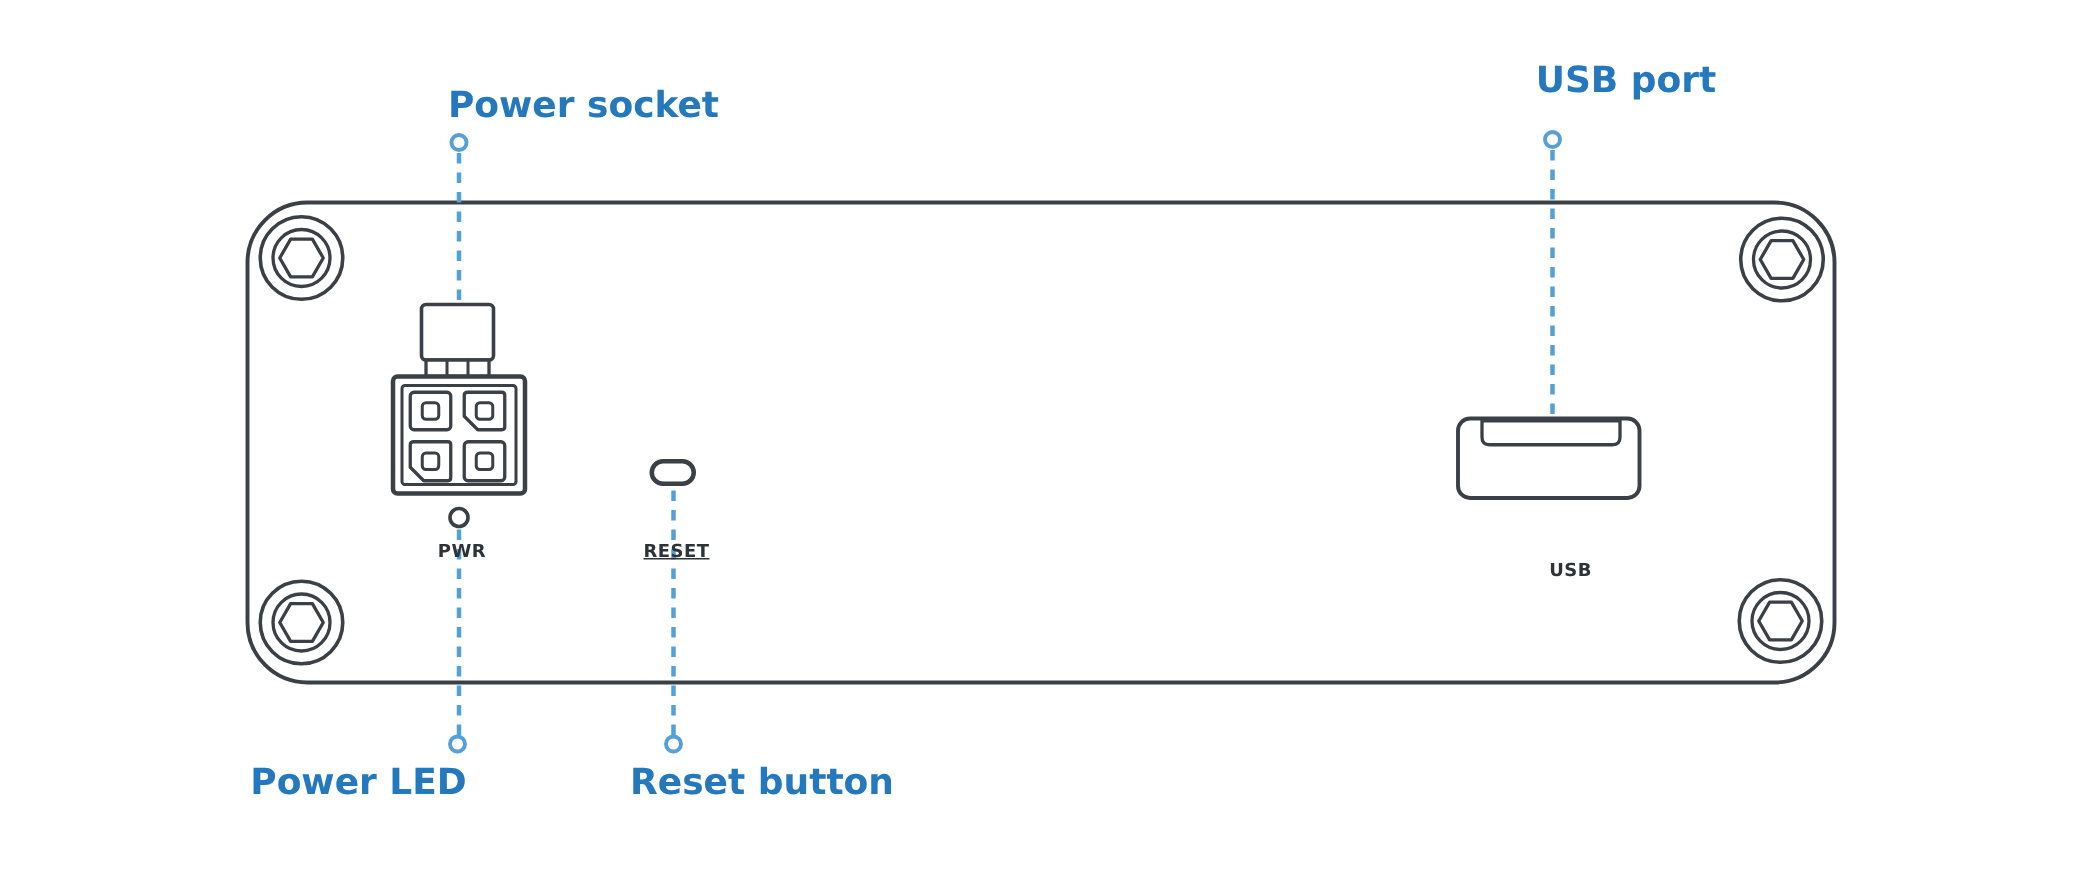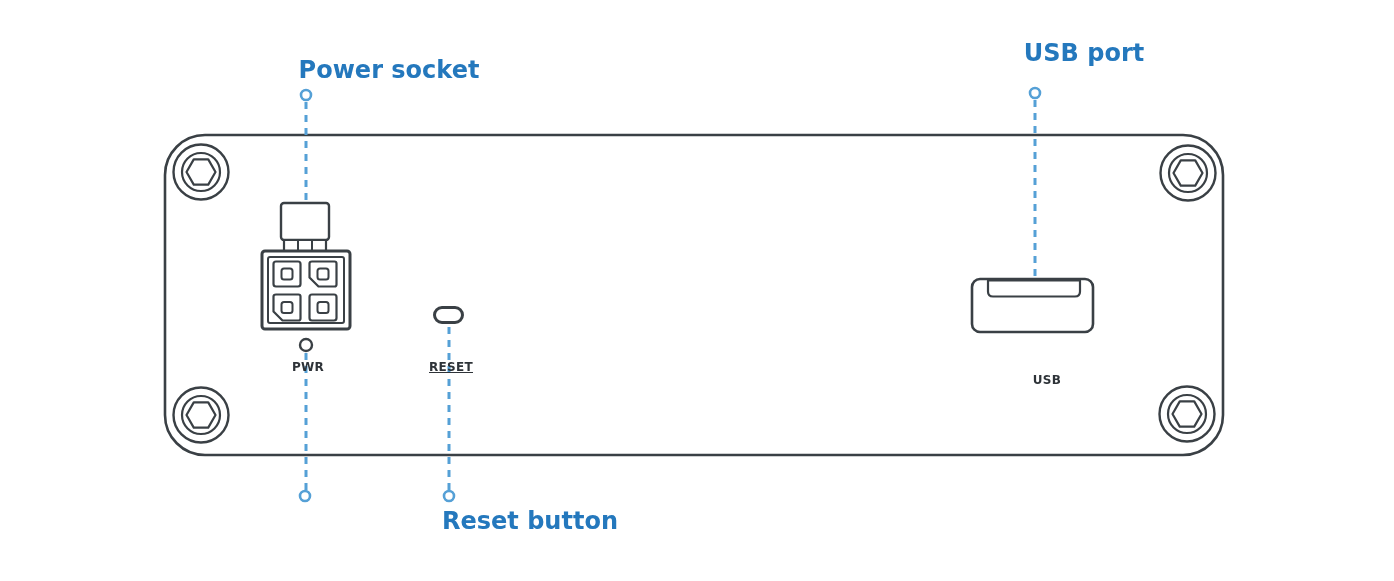--- a/index.html
+++ b/index.html
@@ -114,19 +114,20 @@
     <rect x="434.5" y="307.5" width="28" height="15" rx="7.5" class="lnf" stroke-width="3"></rect>
 
     <g>
       <rect x="972" y="279" width="121" height="53" rx="8" class="lnf" stroke-width="2.6"></rect>
       <path d="M988 280.5 H1080 V291.5 Q1080 296.5 1075 296.5 H993 Q988 296.5 988 291.5 Z" class="ln" stroke-width="2.2"></path>
     </g>
   </svg>
 
   <div class="label callout" style="left:389px;top:57px;">Power socket</div>
   <div class="label callout" style="left:1084px;top:40px;">USB port</div>
-  <div class="label callout" style="left:530px;top:508px;text-align:center;">Reset button</div>
+  <div class="label callout" style="left:239px;top:508px;">Power LED</div>
+  <div class="label callout" style="left:508px;top:508px;text-align:center;">Reset button</div>
 
   <div class="label panel-label" style="left:308px;top:361px;">PWR</div>
   <div class="label panel-label" style="left:451px;top:361px;text-decoration:underline;">RESET</div>
   <div class="label panel-label" style="left:1047px;top:362px;margin-top:12px;">USB</div>
 
 </div>
 
 </body></html>

